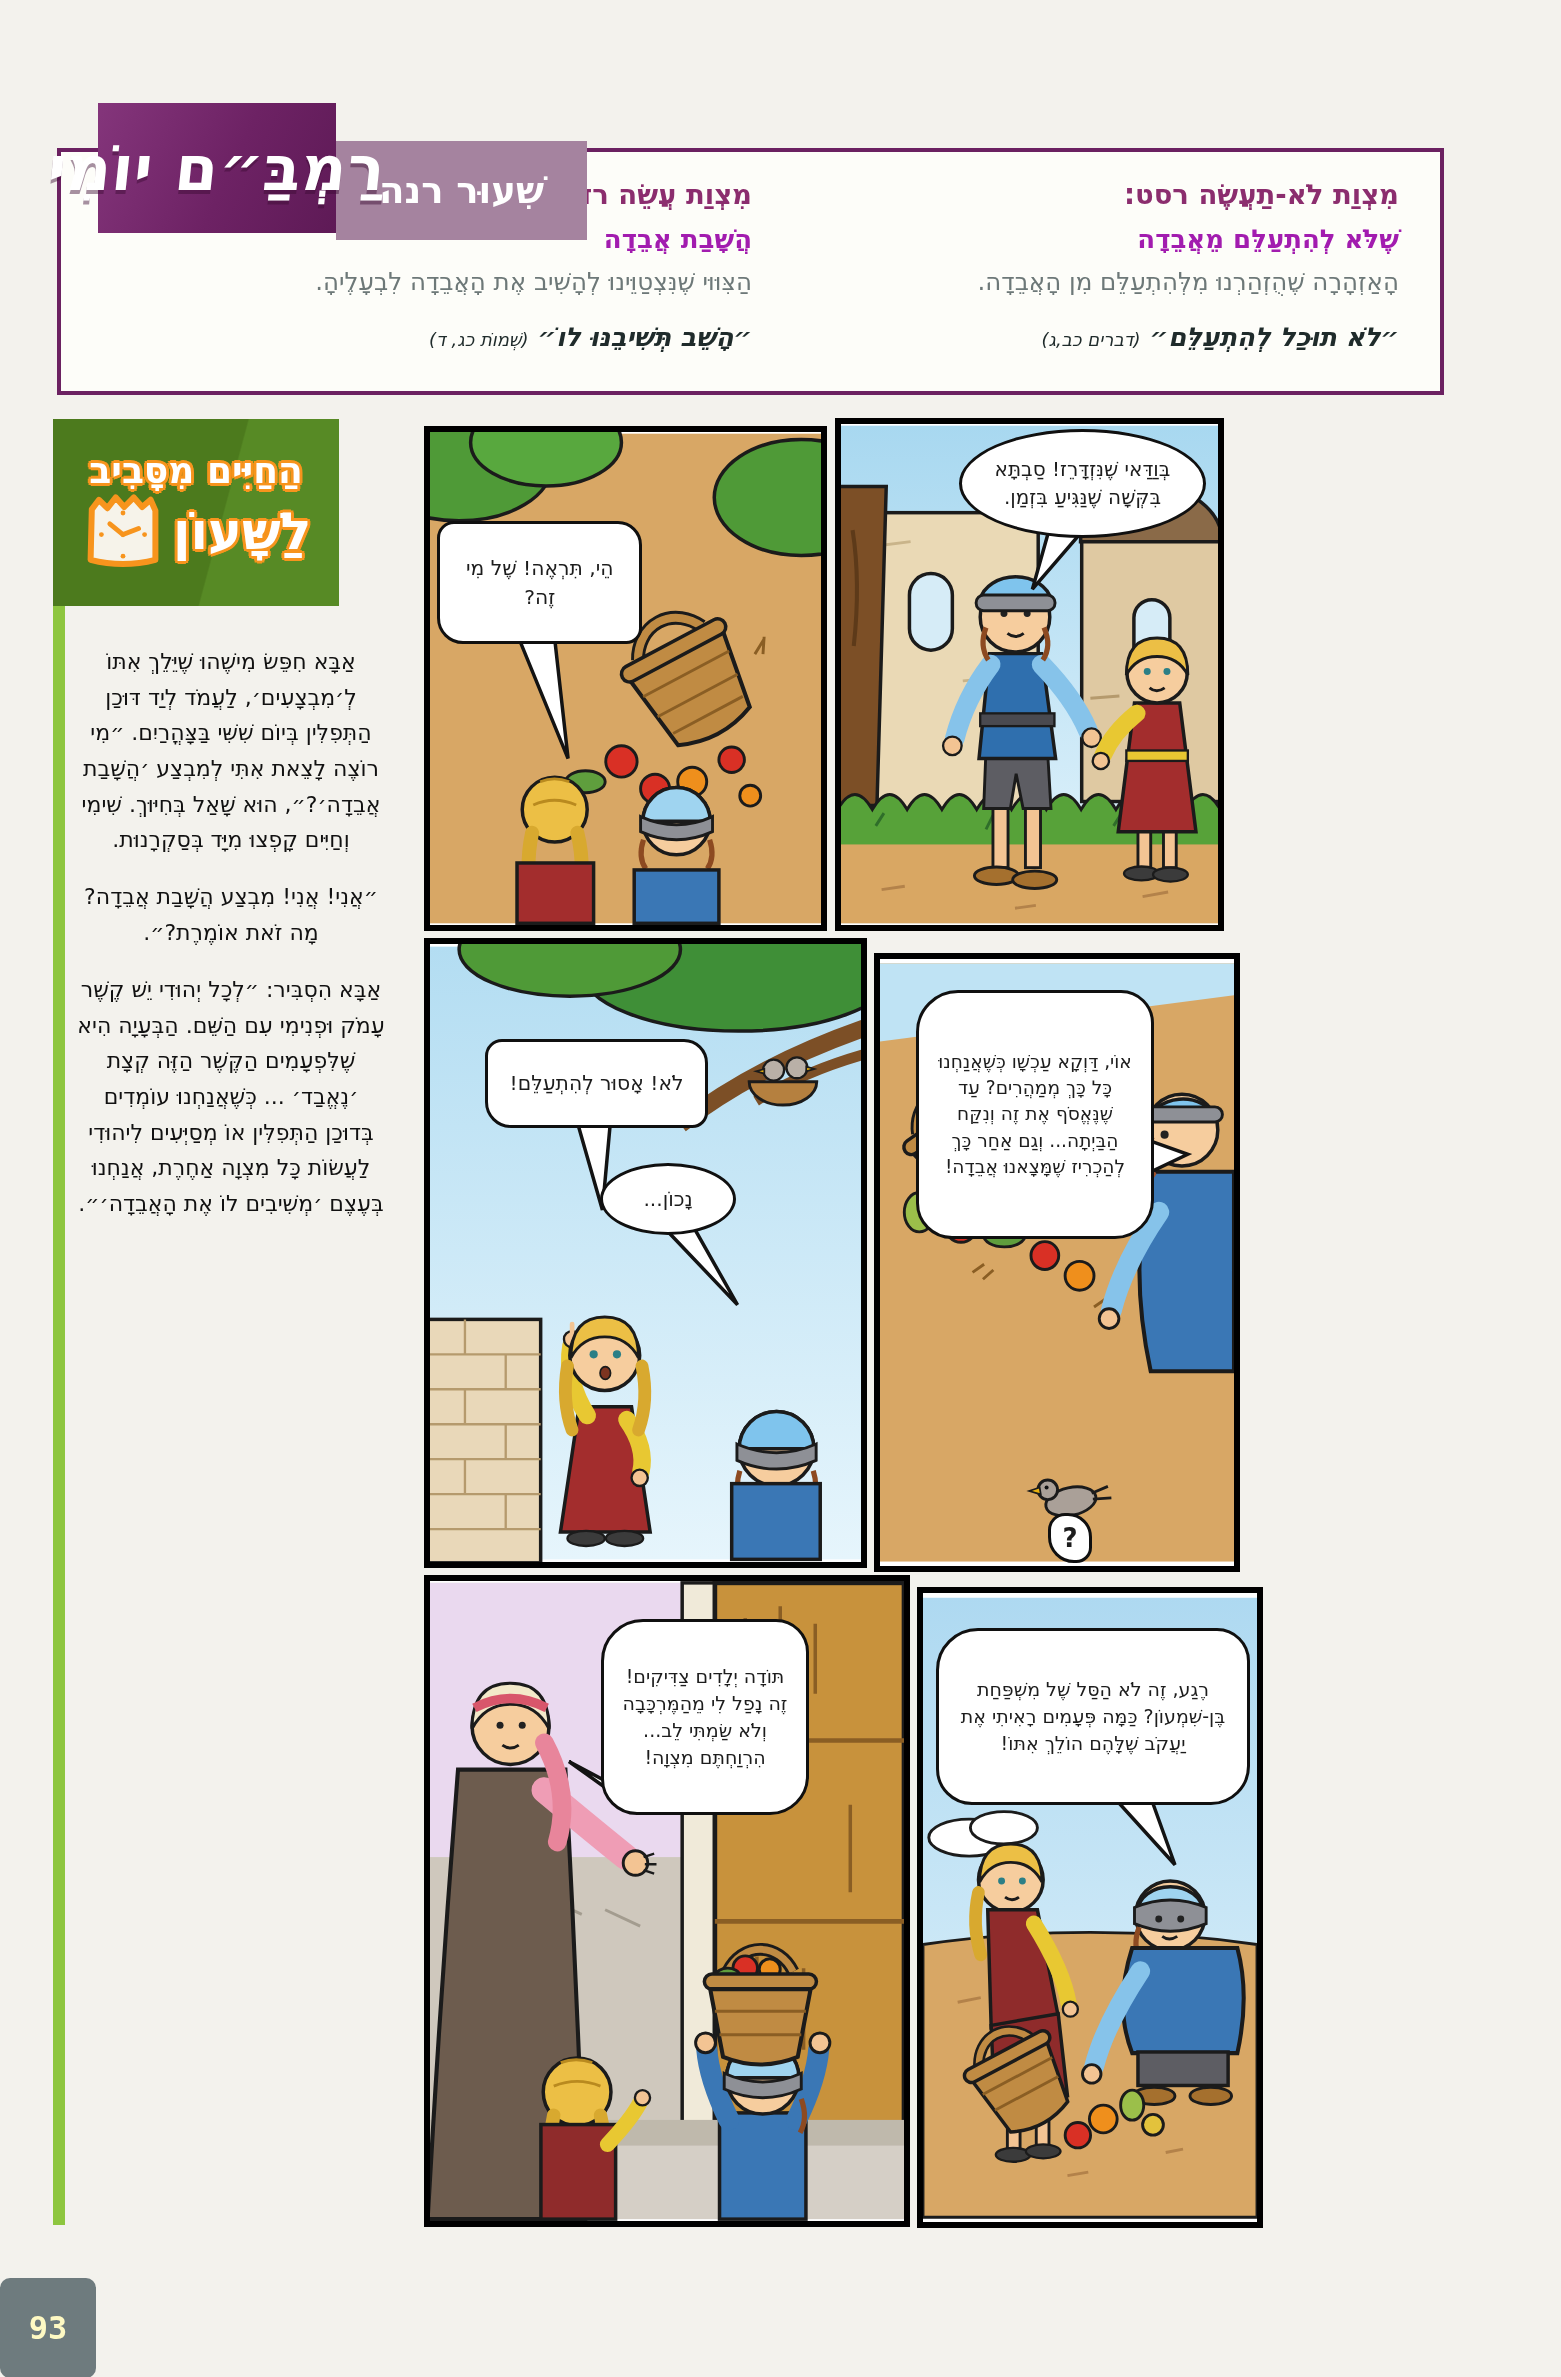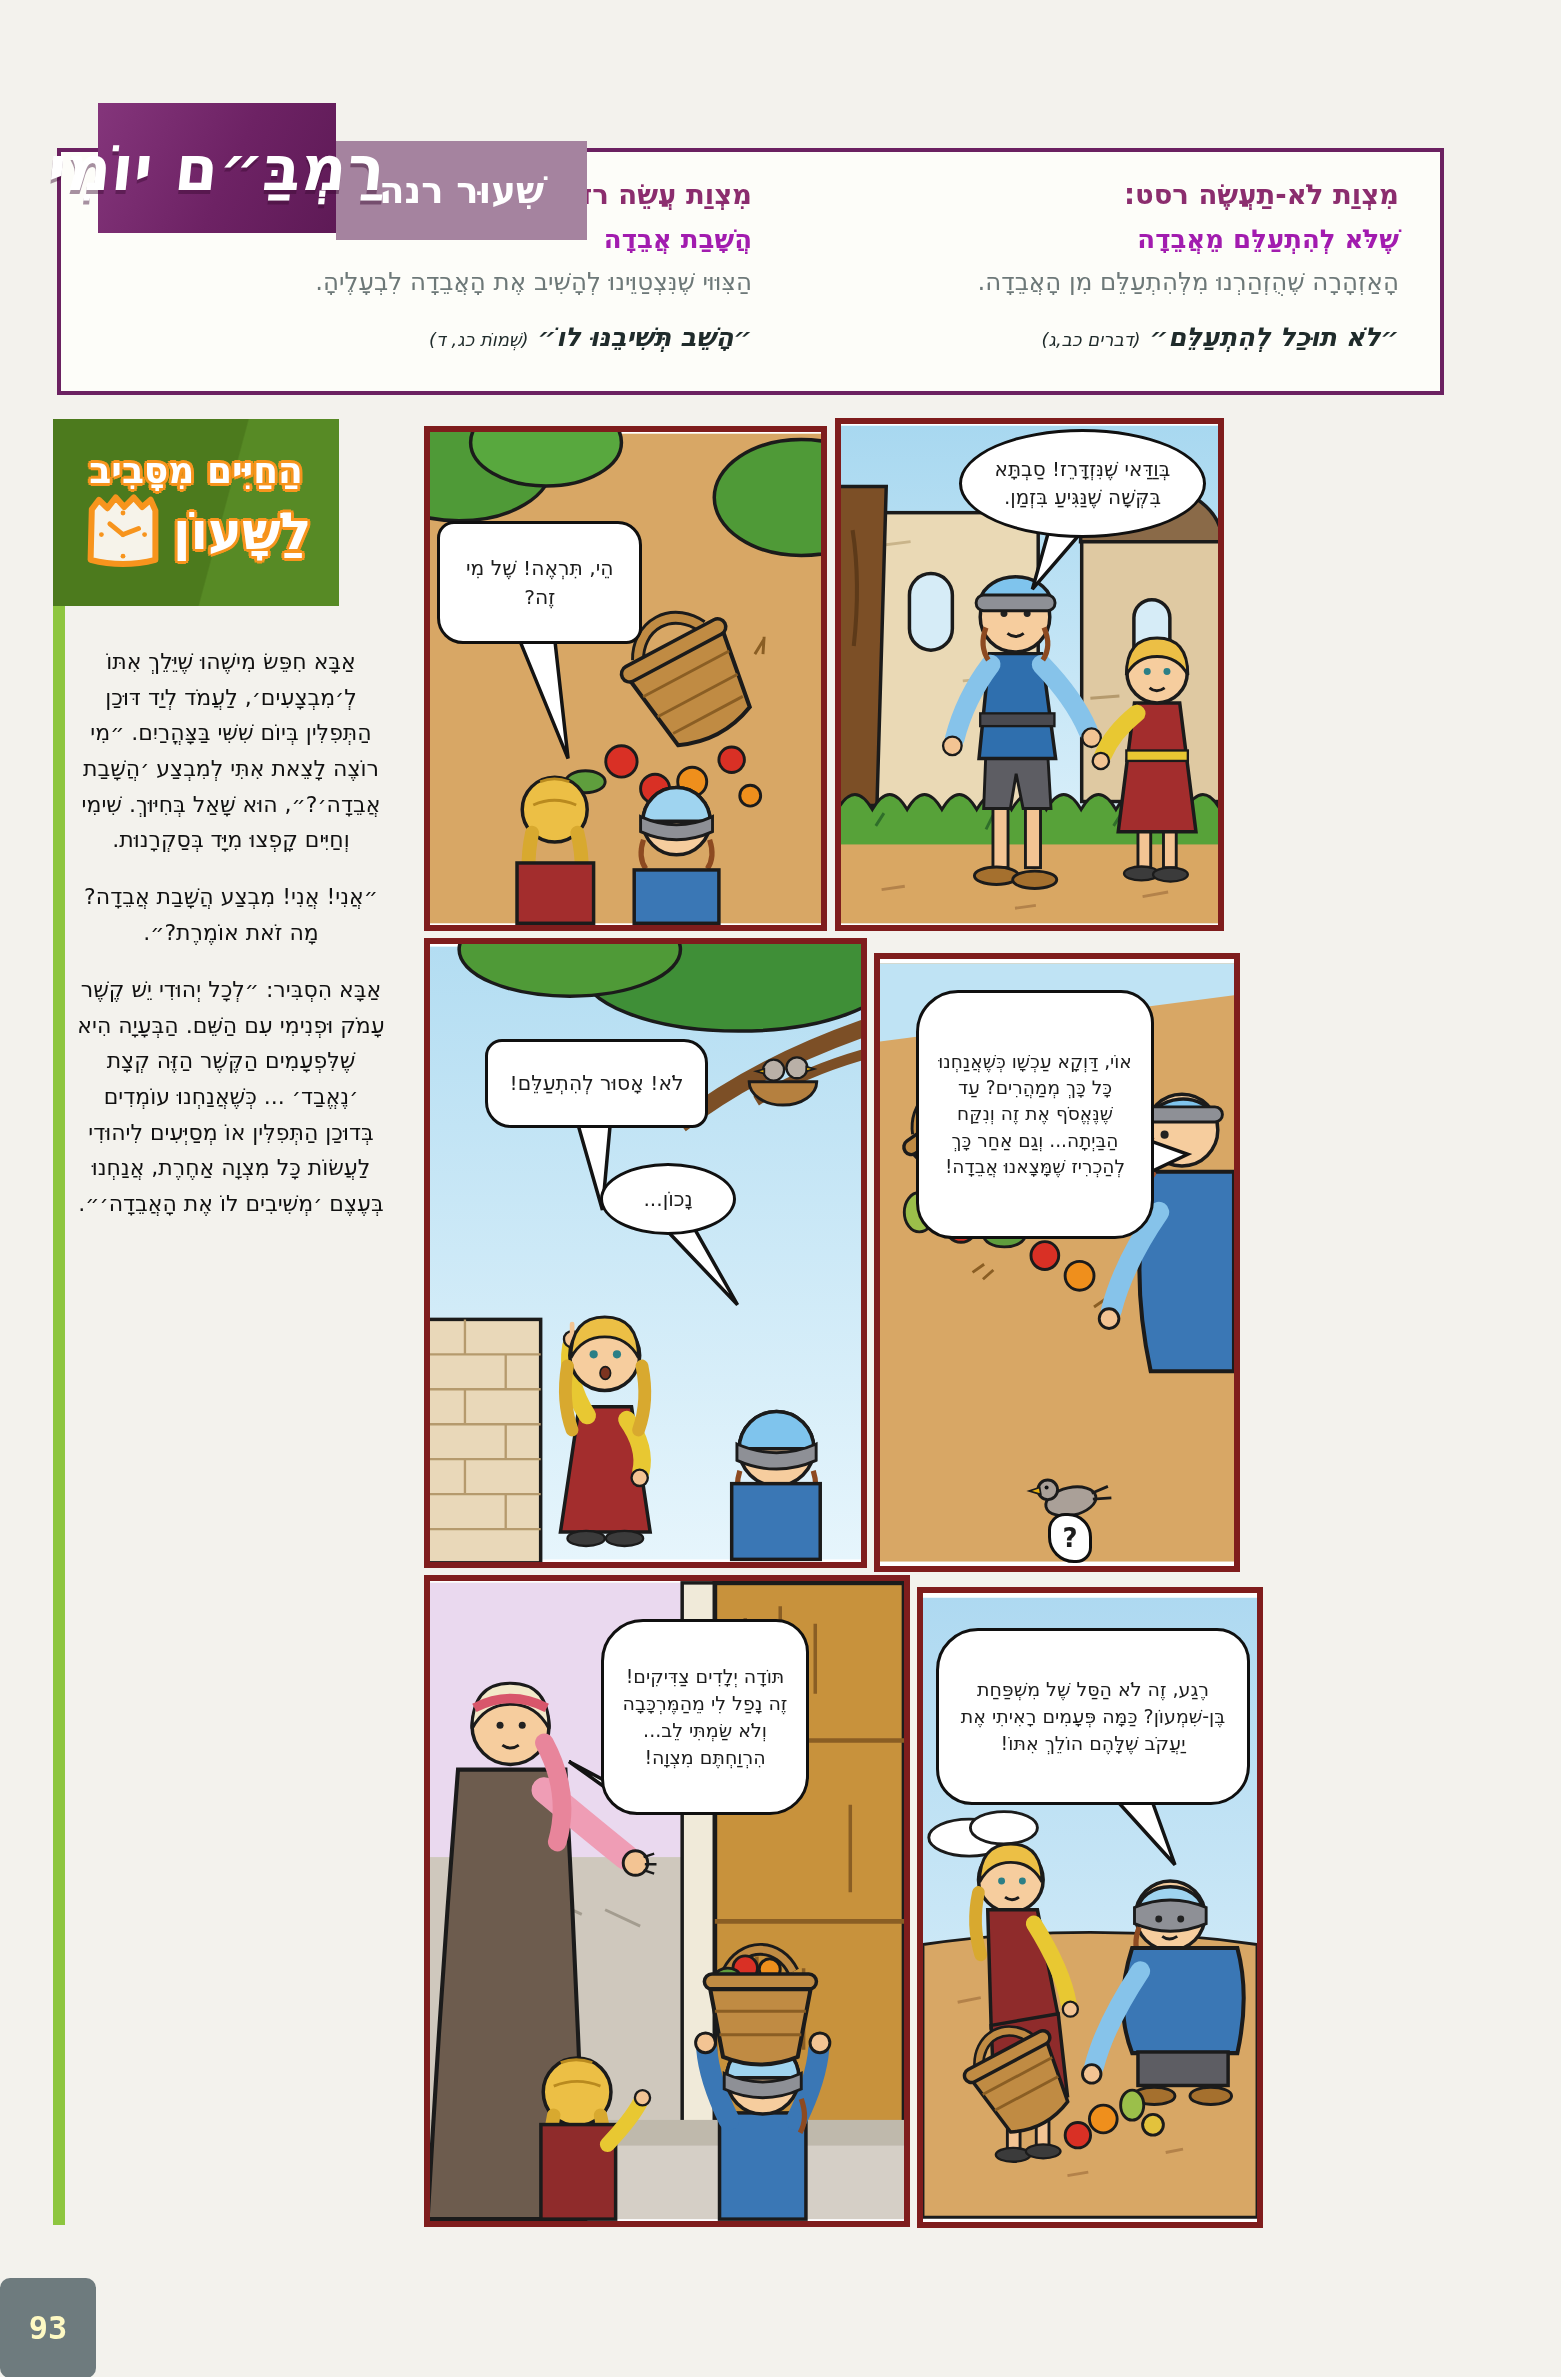--- a/index.html
+++ b/index.html
@@ -37,21 +37,21 @@
                  0 -3px 0 #f7941d,0 3px 0 #f7941d,-3px 0 0 #f7941d,3px 0 0 #f7941d;}
   .sb-header .l1{font-size:36px;}
   .sb-header .l2{font-size:51px;}
   .sb-line2{display:flex;align-items:center;gap:8.4px;direction:rtl;}
   .sb-stripe{left:53px;top:606px;width:12px;height:1619px;background:#8dc63f;}
   .sb-text{left:77px;top:644px;width:308px;text-align:center;color:#111;
      font-size:22px;line-height:1.62;}
   .sb-text p{margin:0 0 21.5px 0;}
 
   
-  .panel{position:absolute;border:6px solid #7f1d1d;background:#fff;box-sizing:border-box;}
+  .panel{position:absolute;border:6px solid #000000;background:#fff;box-sizing:border-box;}
   .panel svg{position:absolute;left:0;top:0;width:100%;height:100%;}
   .bubble{position:absolute;background:#fff;border:3.6px solid #101010;z-index:5;
      display:flex;align-items:center;justify-content:center;text-align:center;
      color:#1d1d1d;box-sizing:border-box;padding:4.8px 12px;line-height:1.42;}
   .bubble.ellipse{border-radius:50%;}
   .bubble.cloud{border-radius:42px 33px 39px 36px;}
   .bubble.burst{border-radius:17px 24px 15.6px 26px;}
 
   
   .page-num{left:0;top:2278px;width:96px;height:100px;background:#6e7b7e;color:#fef9c3;

